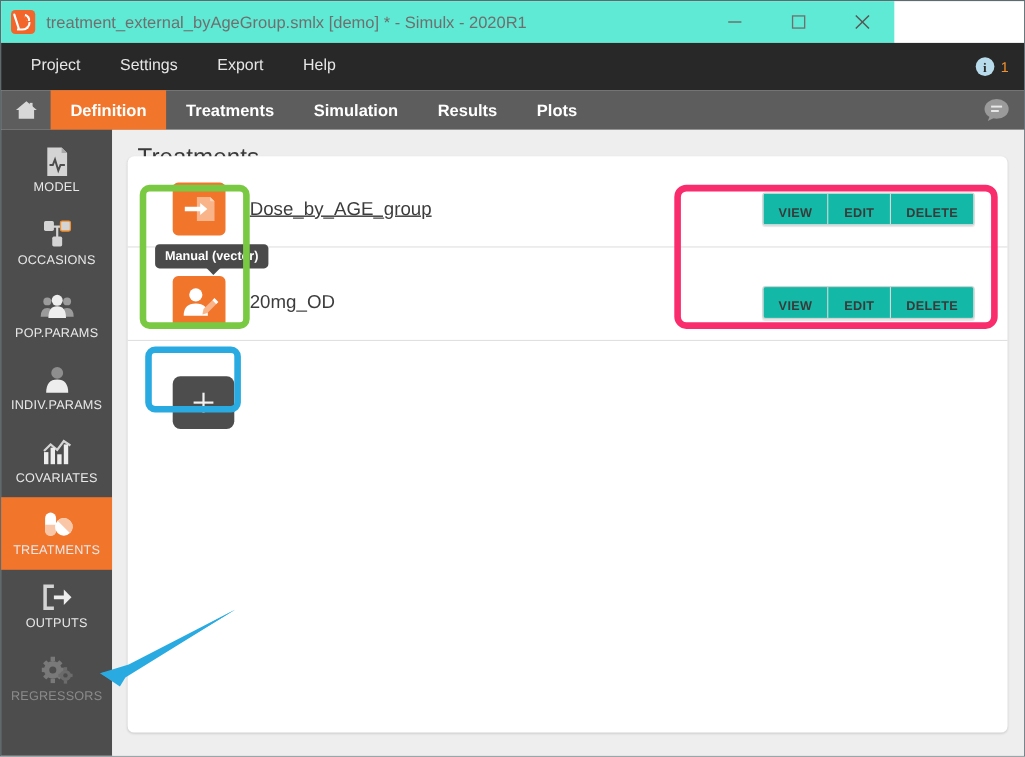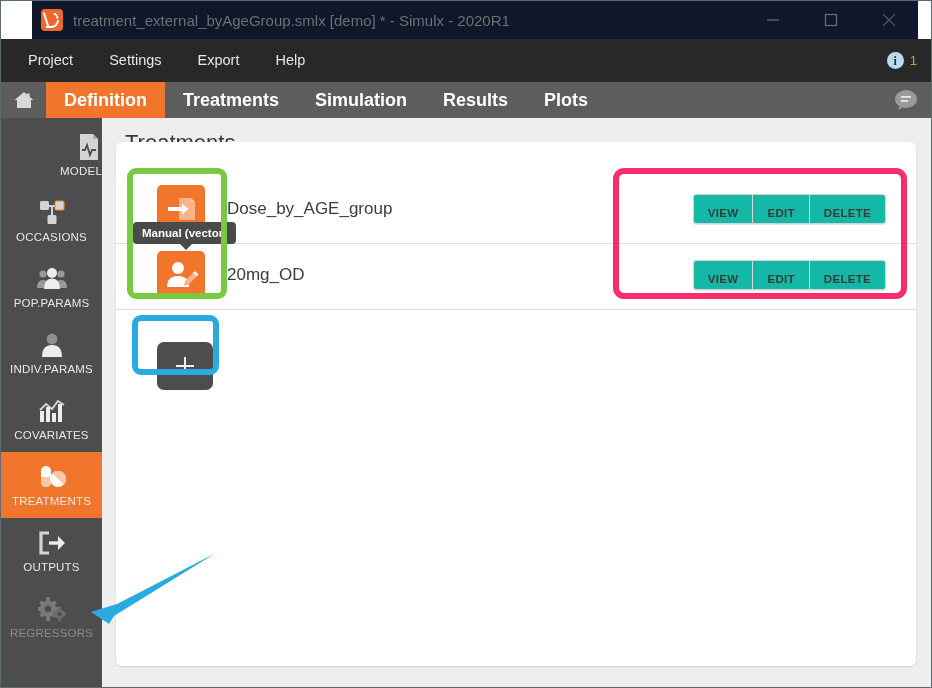--- a/index.html
+++ b/index.html
@@ -12,23 +12,23 @@
   #app {
     position: relative;
     width: 932px; height: 688px;
     border: 1px solid #5b6b70;
     background: #ffffff;
   }
 
   
   .titlebar {
     position: absolute; top: 0; left: 0;
-    width: 886px; height: 38px;
-    background: #0f172a;
-    display: flex; align-items: center; margin-left: 31px;
+    width: 812px; height: 38px;
+    background: #5eead4;
+    display: flex; align-items: center;
   }
   .app-icon {
     width: 22px; height: 22px;
     margin-left: 9px; margin-right: 10px;
     border-radius: 4px;
     background: #f2662c;
     position: relative;
     flex: 0 0 auto;
   }
   .app-icon .g1 {
@@ -107,21 +107,21 @@
     display: flex; align-items: stretch;
   }
   .home-tab {
     width: 45px;
     display: flex; align-items: center; justify-content: center;
   }
   .tab {
     display: flex; align-items: center;
     padding: 0 18px;
     color: #ffffff;
-    font-size: 18px;
+    font-size: 15px;
     font-weight: bold;
   }
   .tab.active { background: #f2752c; }
   .chat-icon-wrap {
     position: absolute; right: 12px; top: 0;
     height: 36px; display: flex; align-items: center;
   }
 
   
   .sidebar {
@@ -161,21 +161,21 @@
     background: #ffffff;
     border-radius: 6px;
     box-shadow: 0 1px 2px rgba(0,0,0,0.12);
   }
   .trt-row {
     position: absolute; left: 0;
     width: 800px; height: 70px;
     border-bottom: 1px solid #e0e0e0;
     display: flex; align-items: center;
   }
-  .trt-row.r1 { top: 32px; }
+  .trt-row.r1 { top: 13px; text-decoration: underline; }
   .trt-row.r2 { top: 98px; }
   .trt-ico {
     width: 48px; height: 48px;
     margin-left: 41px;
     border-radius: 5px;
     background: #f2752c;
     position: relative;
     flex: 0 0 auto;
   }
   .trt-name {
@@ -312,21 +312,21 @@
         <ellipse cx="13" cy="11" rx="11" ry="9" fill="#9a9a9a"></ellipse>
         <path d="M7 17 L5 22 L11 19 Z" fill="#9a9a9a"></path>
         <rect x="8" y="8" width="10" height="1.8" fill="#e8e8e8"></rect>
         <rect x="8" y="12" width="7" height="1.8" fill="#e8e8e8"></rect>
       </svg>
     </div>
   </div>
 
   <div class="sidebar">
 
-    <div class="side-item" style="margin-top:4px;align-items:flex-end;">
+    <div class="side-item" style="margin-top:4px;">
       <div class="ico">
         <svg width="26" height="28" viewBox="0 0 26 28">
           <path d="M4 1 L17 1 L22 6 L22 27 L4 27 Z" fill="#d4d4d4"></path>
           <path d="M17 1 L22 6 L17 6 Z" fill="#a8a8a8"></path>
           <polyline points="6,17 9,17 11,12 14,22 16,17 20,17" fill="none" stroke="#4d4d4d" stroke-width="1.8"></polyline>
         </svg>
       </div>
       <div class="side-label">MODEL</div>
     </div>
 
@@ -472,21 +472,21 @@
         </div>
       </div>
 
       <div class="add-btn">
         <div class="plus"></div>
       </div>
 
     </div>
   </div>
 
-  <div class="tooltip" style="left:132px; top:221px;">
+  <div class="tooltip" style="left:140px; top:221px;">
     <span>Manual (vector)</span>
     <span class="arrow"></span>
   </div>
 
   <div class="anno anno-green" style="left:126px; top:167px; width:100px; height:131px;"></div>
 
   <div class="anno anno-pink" style="left:612px; top:167px; width:294px; height:131px;"></div>
 
   <div class="anno anno-blue" style="left:131px; top:314px; width:87px; height:60px;"></div>
 

